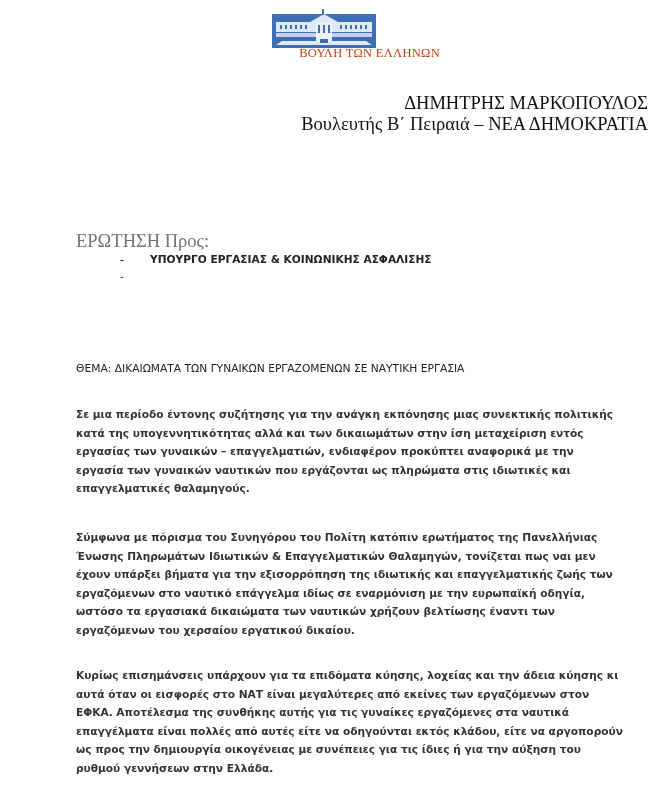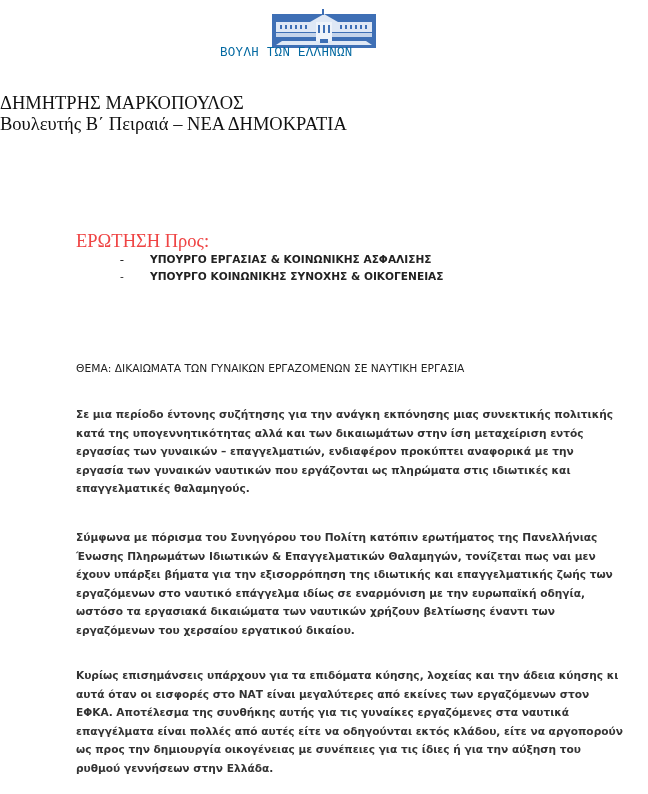--- a/index.html
+++ b/index.html
@@ -1,23 +1,23 @@
 <!DOCTYPE html>
 <html><head>
 <meta charset="utf-8">
 <style>
   html, body { margin: 0; padding: 0; background: #ffffff; }
   body { width: 648px; height: 794px; position: relative; overflow: hidden; color: #1a1a1a; }
   .logo { position: absolute; left: 272px; top: 8px; width: 104px; height: 44px; }
-  .logo-text { position: absolute; left: 220px; top: 46px; width: 220px; text-align: left;
-    font-family: Liberation Mono, monospace; font-size: 12.5px; letter-spacing: 0.3px; color: #0369a1; }
-  .author { position: absolute; left: 0; top: 93px; width: 648px; text-align: left;
+  .logo-text { position: absolute; left: 220px; top: 46px; width: 220px; text-align: right;
+    font-family: Liberation Serif, serif; font-size: 12.5px; letter-spacing: 0.3px; color: #c2410c; }
+  .author { position: absolute; left: 0; top: 93px; width: 648px; text-align: right;
     font-family: "Liberation Serif", serif; font-size: 18.5px; line-height: 21px; color: #111; }
   .question-title { position: absolute; left: 76px; top: 231px;
-    font-family: "Liberation Serif", serif; font-size: 18.5px; color: #ef4444; }
+    font-family: "Liberation Serif", serif; font-size: 18.5px; color: #737373; }
   .recipients { position: absolute; left: 120px; top: 251px; margin: 0; padding: 0; list-style: none; }
   .recipients li { font-family: "DejaVu Sans", sans-serif; font-weight: bold; font-size: 10.6px;
     line-height: 17px; color: #222; position: relative; padding-left: 30px; }
   .recipients li .dash { position: absolute; left: 0; top: 0; font-weight: normal; }
   .subject { position: absolute; left: 76px; top: 362px;
     font-family: "DejaVu Sans", sans-serif; font-weight: normal; font-size: 10.7px; color: #222; }
   .para { position: absolute; left: 76px; width: 580px;
     font-family: "DejaVu Sans", sans-serif; font-weight: bold; font-size: 10.6px; line-height: 18.5px; color: #333; }
   .para span.line { display: block; white-space: nowrap; }
   #p1 { top: 405px; }
@@ -65,21 +65,20 @@
 <ul class="recipients">
   <li>
     <span class="dash">-</span>
   </li>
   <li>
     <span class="dash">-</span>
     <span>ΥΠΟΥΡΓΟ ΕΡΓΑΣΙΑΣ &amp; ΚΟΙΝΩΝΙΚΗΣ ΑΣΦΑΛΙΣΗΣ</span>
   </li>
   <li>
     <span class="dash">-</span>
-    <span>ΥΠΟΥΡΓΟ ΚΟΙΝΩΝΙΚΗΣ ΣΥΝΟΧΗΣ &amp; ΟΙΚΟΓΕΝΕΙΑΣ</span>
   </li>
 </ul>
 
 <div class="subject">ΘΕΜΑ: ΔΙΚΑΙΩΜΑΤΑ ΤΩΝ ΓΥΝΑΙΚΩΝ ΕΡΓΑΖΟΜΕΝΩΝ ΣΕ ΝΑΥΤΙΚΗ ΕΡΓΑΣΙΑ</div>
 
 <div class="para" id="p1">
   <span class="line">Σε μια περίοδο έντονης συζήτησης για την ανάγκη εκπόνησης μιας συνεκτικής πολιτικής</span>
   <span class="line">κατά της υπογεννητικότητας αλλά και των δικαιωμάτων στην ίση μεταχείριση εντός</span>
   <span class="line">εργασίας των γυναικών – επαγγελματιών, ενδιαφέρον προκύπτει αναφορικά με την</span>
   <span class="line">εργασία  των  γυναικών ναυτικών που εργάζονται ως πληρώματα στις ιδιωτικές και</span>

